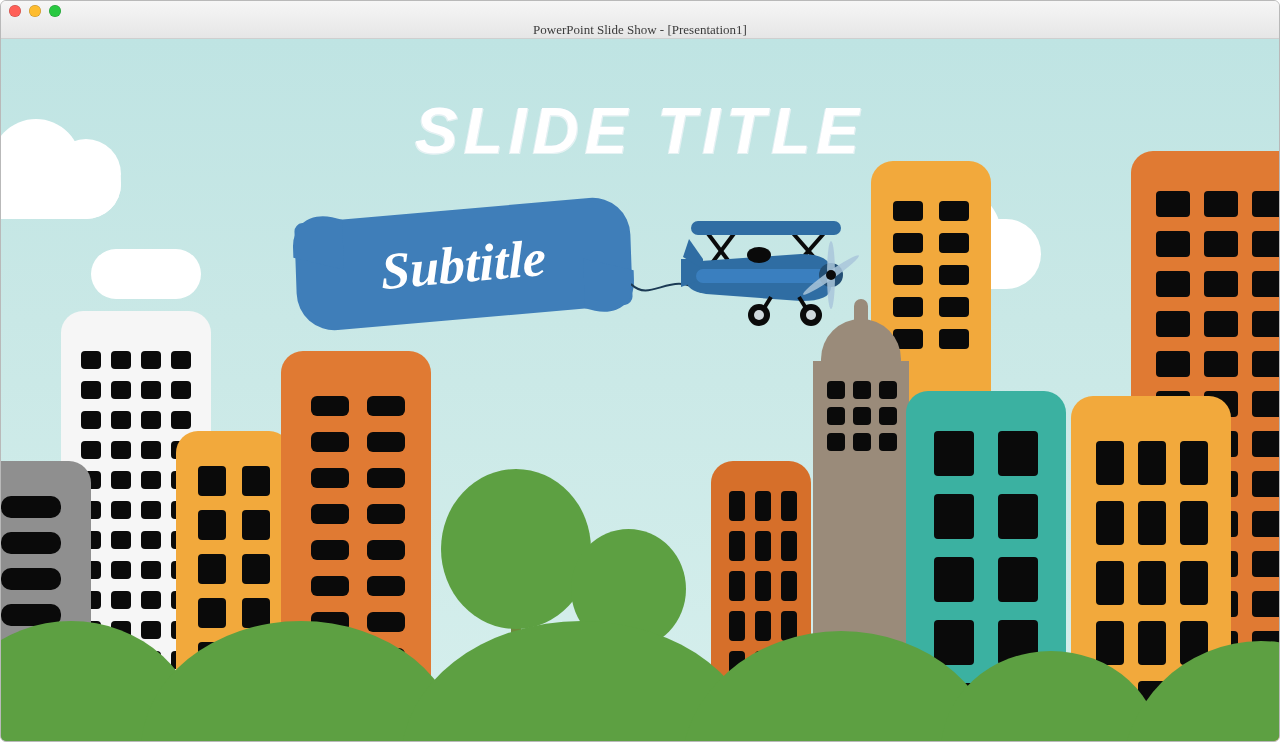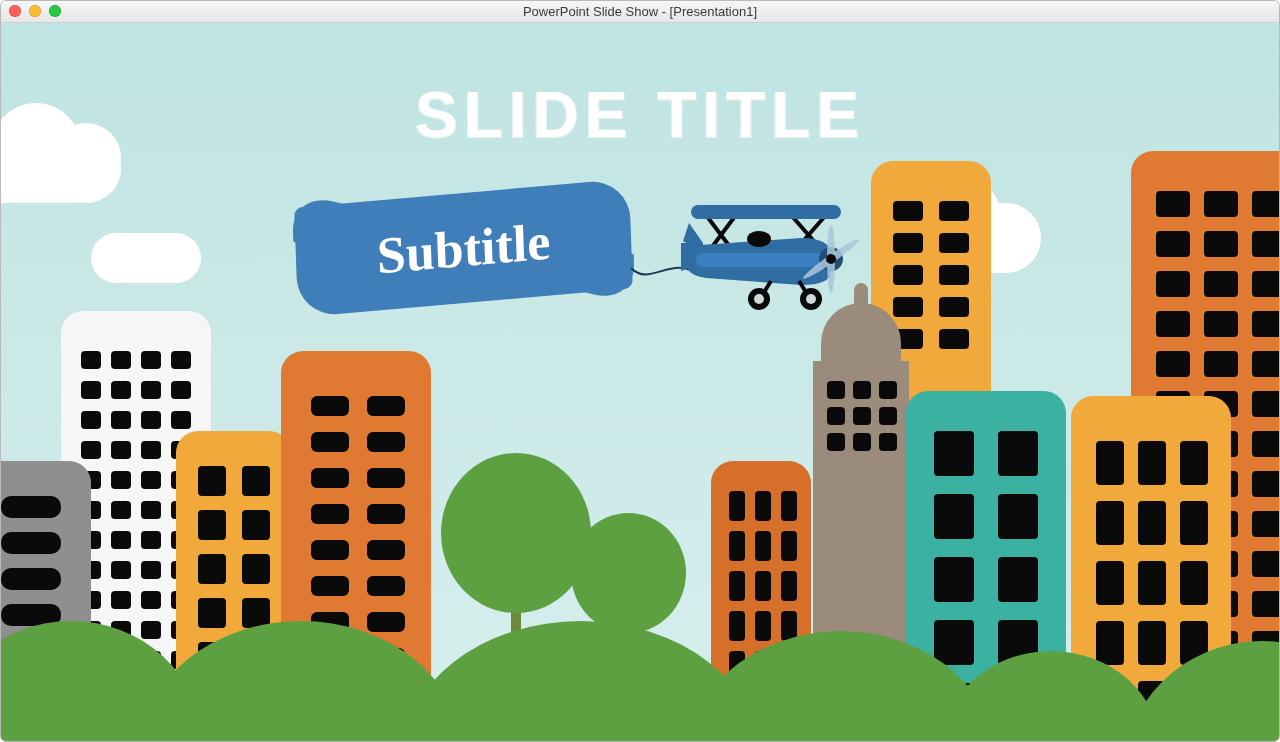--- a/index.html
+++ b/index.html
@@ -1,23 +1,23 @@
 <!DOCTYPE html>
 <html><head>
 <meta charset="utf-8">
 <style>
   * { margin: 0; padding: 0; box-sizing: border-box; }
   html, body { width: 1280px; height: 742px; overflow: hidden; font-family: -apple-system, "Helvetica Neue", Arial, sans-serif; }
   .window { width: 1280px; height: 742px; background: #ececec; border: 1px solid #b9b9b9; border-radius: 6px; overflow: hidden; display: flex; flex-direction: column; }
-  .titlebar { height: 22px; background: linear-gradient(#f6f6f6,#e6e6e6); border-bottom: 1px solid #cfcfcf; position: relative; display: flex; align-items: center; }
+  .titlebar { height: 38px; background: linear-gradient(#f6f6f6,#e6e6e6); border-bottom: 1px solid #cfcfcf; position: relative; display: flex; align-items: flex-end; font-family: Liberation Serif, serif; }
   .traffic { position: absolute; left: 8px; top: 4px; display: flex; gap: 8px; }
   .dot { width: 12px; height: 12px; border-radius: 50%; box-shadow: inset 0 0 0 .5px rgba(0,0,0,.25); }
   .dot.red { background:#ff5f57; } .dot.yellow { background:#febc2e; } .dot.green { background:#28c840; }
   .title-text { width:100%; text-align:center; font-size:13px; color:#3b3b3b; }
-  .slide-area { flex:1; position:relative; background: linear-gradient(#bfe4e3 0%, #c9e8e6 40%, #d6efed 100%); overflow:hidden; }
+  .slide-area { flex:1; position:relative; background: linear-gradient(#bfe4e3 0%, #c9e8e6 40%, #d6efed 100%); overflow:hidden;font-style:italic; }
 
   
   .bld { position:absolute; bottom:-20px; border-top-left-radius:22px; border-top-right-radius:22px; }
   .wgrid { position:absolute; display:grid; gap:8px 10px; }
   .w { background:#0a0a0a; border-radius:4px; }
 
   
   .cloud { position:absolute; background:#fff; border-radius:999px; }
   .cloud::before, .cloud::after { content:""; position:absolute; background:#fff; border-radius:999px; }
 

